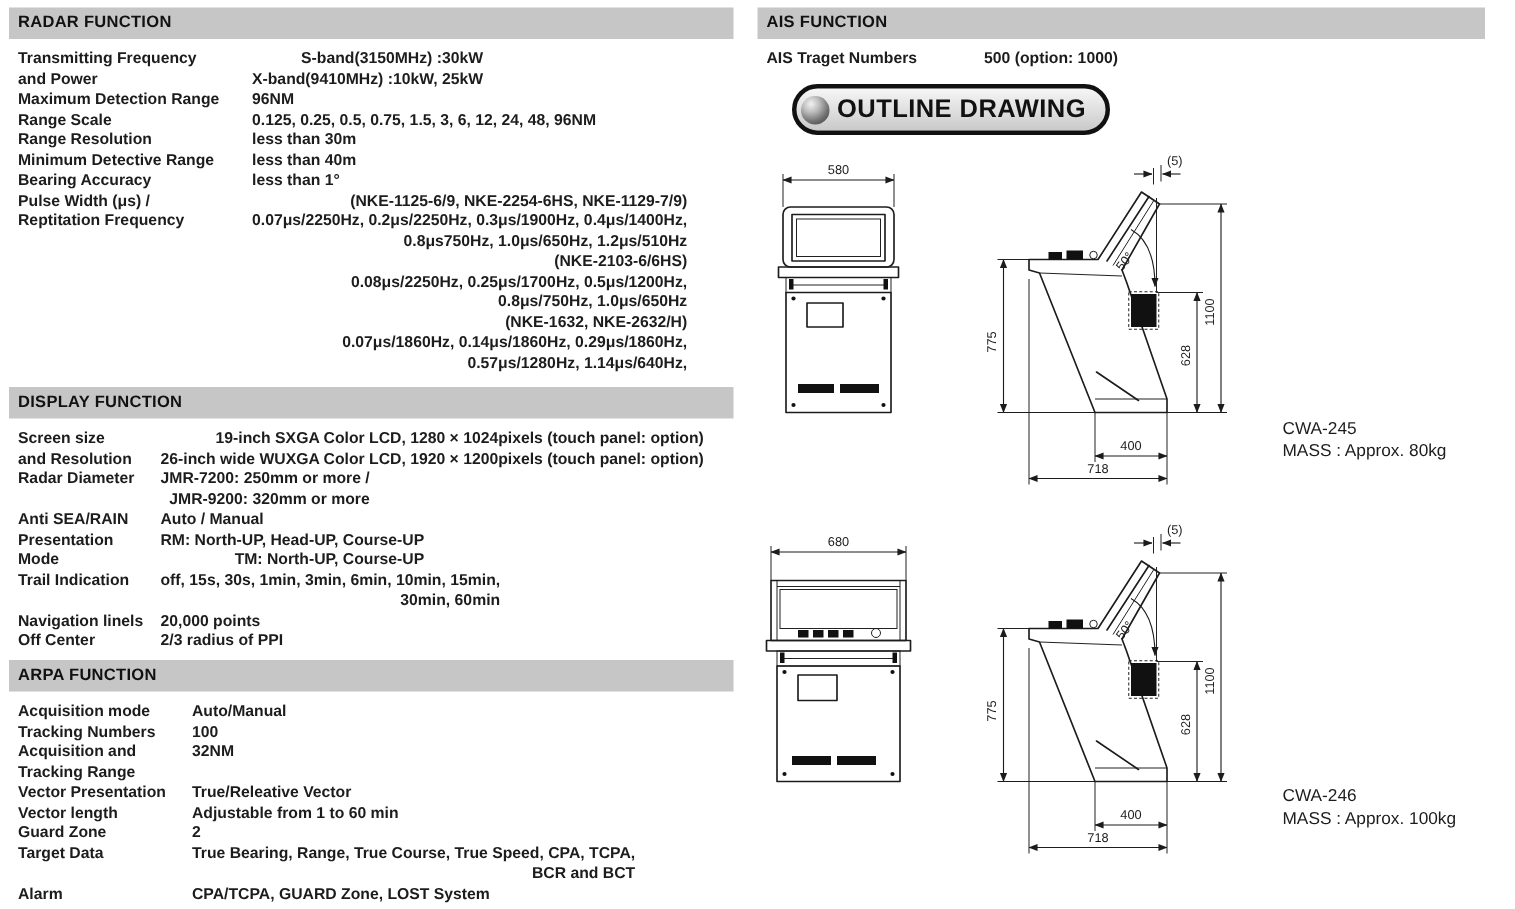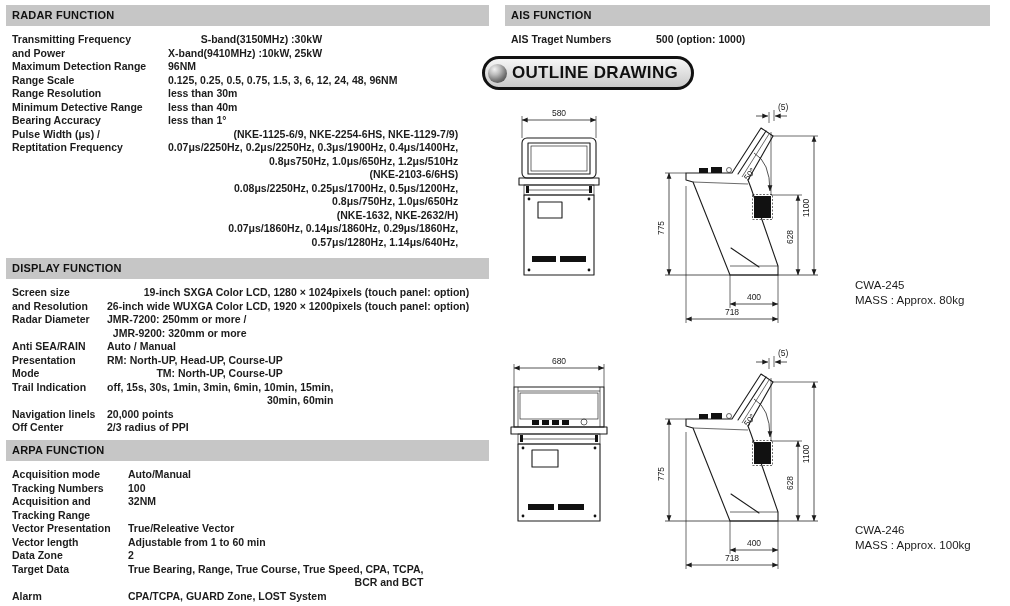--- a/index.html
+++ b/index.html
@@ -18,21 +18,21 @@
   .sec-body{margin-top:7px;font-weight:bold;}
   .row{display:flex;align-items:flex-start;padding-left:6px;font-size:10.5px;line-height:13.5px;}
   .lbl{flex-shrink:0;white-space:pre-line;}
   .val{white-space:pre-line;text-align:right;}
   #sec-radar .lbl{width:156px;}
   #sec-display .lbl{width:95px;}
   #sec-arpa .lbl{width:116px;}
   #sec-ais .lbl{width:145px;}
 
   
-  #outline-badge{position:absolute;left:482px;top:56px;height:28px;display:inline-flex;align-items:center;
+  #outline-badge{position:absolute;left:528px;top:56px;height:28px;display:inline-flex;align-items:center;
     border:3px solid #111;border-radius:17px;background:linear-gradient(180deg,#f6f6f6 0%,#dedede 55%,#c9c9c9 100%);
     padding:0 13px 0 3px;}
   .sphere{width:19px;height:19px;border-radius:50%;margin-right:5px;flex-shrink:0;
     background:radial-gradient(circle at 35% 28%,#f2f2f2 0%,#bdbdbd 30%,#6e6e6e 65%,#383838 100%);}
   .badge-label{font-weight:bold;font-size:17px;letter-spacing:.3px;color:#111;white-space:nowrap;}
 
   
   .drawing{position:absolute;left:502px;}
   #drawing-245{top:96px;}
   #drawing-246{top:342px;}
@@ -152,21 +152,21 @@
         </div>
       <div class="row">
           <span class="lbl">Vector Presentation</span>
           <span class="val">True/Releative Vector</span>
         </div>
       <div class="row">
           <span class="lbl">Vector length</span>
           <span class="val">Adjustable from 1 to 60 min</span>
         </div>
       <div class="row">
-          <span class="lbl">Data Zone</span>
+          <span class="lbl">Guard Zone</span>
           <span class="val">2</span>
         </div>
       <div class="row">
           <span class="lbl">Target Data</span>
           <span class="val">True Bearing, Range, True Course, True Speed, CPA, TCPA,
 BCR and BCT</span>
         </div>
       <div class="row">
           <span class="lbl">Alarm</span>
           <span class="val">CPA/TCPA, GUARD Zone, LOST System</span>

